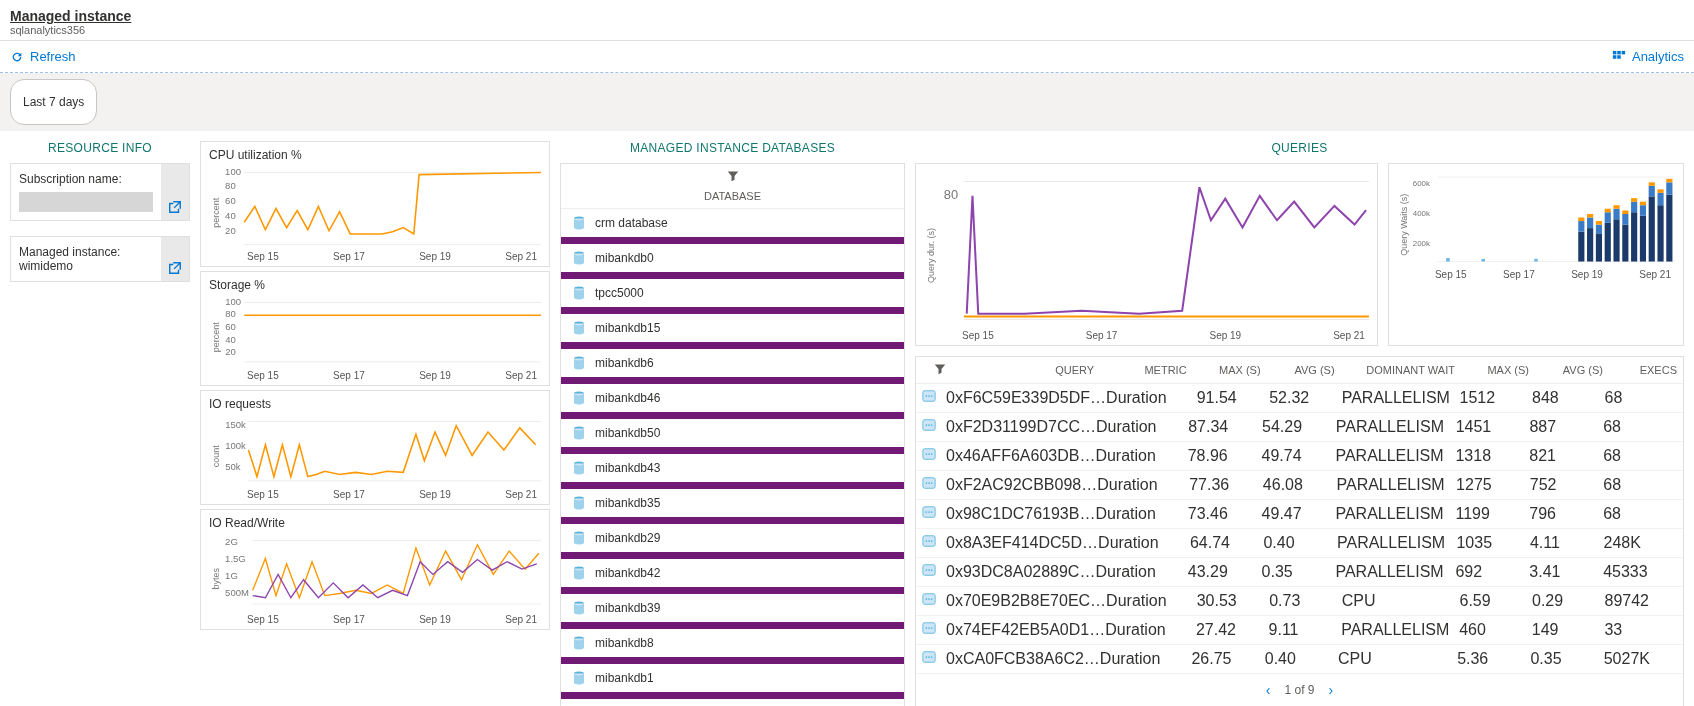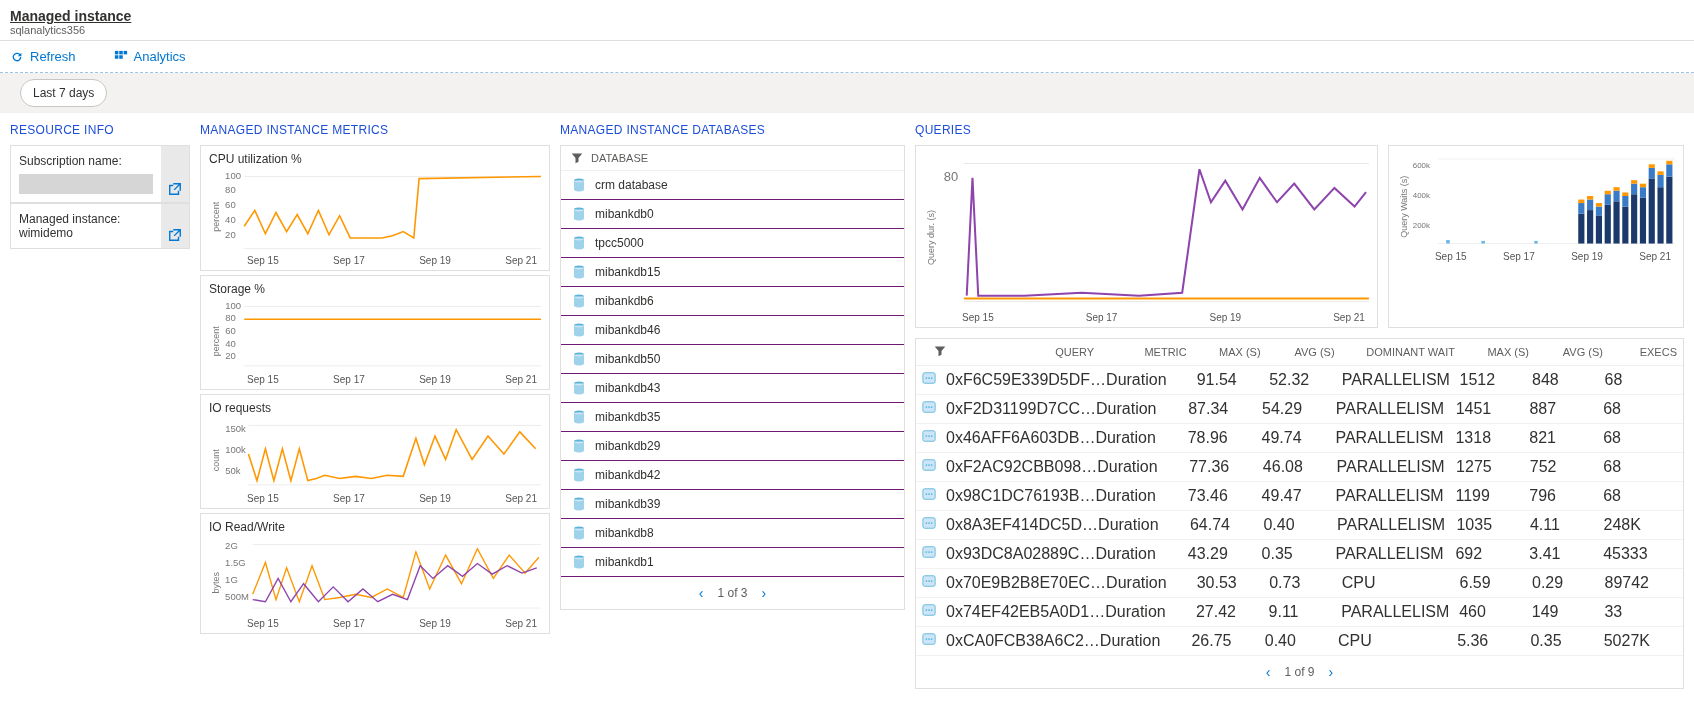--- a/index.html
+++ b/index.html
@@ -1,43 +1,43 @@
 <!DOCTYPE html>
 <html><head>
 <meta charset="utf-8">
 <style>
 * { box-sizing: border-box; margin: 0; padding: 0; }
 body { font-family: "Segoe UI", Arial, sans-serif; font-size: 12px; color: #323130; background: #fff; }
 .header { padding: 8px 10px 4px 10px; }
 .header h1 { font-size: 14px; font-weight: 600; text-decoration: underline; }
 .header .sub { font-size: 11px; color: #605e5c; }
 .hr { border-bottom: 1px solid #e1dfdd; }
-.toolbar { padding: 8px 10px; display: flex; gap: 38px; align-items: center; border-bottom: 1px dashed #9ec1e8; }
+.toolbar { padding: 8px 10px; display: flex; gap: 38px; align-items: center; border-bottom: 1px dashed #9ec1e8; justify-content: space-between; }
 .toolbar-btn { display: flex; align-items: center; gap: 6px; color: #0078d4; cursor: pointer; font-size: 13px; }
 .toolbar-btn svg { width: 14px; height: 14px; fill: #0078d4; }
 .filterbar { background: #f3f2f1; padding: 6px 10px; }
-.pill { background: #fff; border: 1px solid #c8c6c4; border-radius: 14px; padding: 6px 12px; display: inline-block; font-size: 12px; margin-left: 10px; }
+.pill { background: #fff; border: 1px solid #c8c6c4; border-radius: 14px; padding: 15px 12px; display: inline-block; font-size: 12px; }
 .grid { display: grid; grid-template-columns: 180px 350px 345px 1fr; gap: 10px; padding: 10px; align-items: start; }
-.section-title { font-size: 12px; letter-spacing: .3px; color: #1d4ed8; margin-bottom: 8px; text-transform: uppercase; }
+.section-title { font-size: 12px; letter-spacing: .3px; color: #0f766e; margin-bottom: 8px; text-transform: uppercase; text-align: center; }
 .card { border: 1px solid #e1dfdd; background: #fff; position: relative; }
-.resource .card { display: flex; margin-bottom: 0; }
+.resource .card { display: flex; margin-bottom: 15px; }
 .resource .content { flex: 1; padding: 8px; }
 .resource .arrowcol { width: 28px; background: #e9e9e9; display: flex; align-items: flex-end; justify-content: center; padding: 6px 0; }
 .grey-block { background: #d6d6d6; height: 20px; margin-top: 6px; }
 .popout { width: 14px; height: 14px; stroke: #0078d4; fill: none; stroke-width: 1.6; }
 .chart-card { margin-bottom: 4px; padding: 6px 8px 4px 8px; }
 .chart-title { font-size: 12px; color: #323130; margin-bottom: 2px; }
 .chart-body { display: flex; }
 .ylab { writing-mode: vertical-rl; transform: rotate(180deg); font-size: 9px; color: #777; text-align: center; padding: 0 2px; }
 .plot { flex: 1; }
 .plot svg { width: 100%; display: block; }
 .xticks { display: flex; justify-content: space-between; font-size: 10px; color: #555; padding: 2px 4px 0 24px; }
 .db-card { border: 1px solid #e1dfdd; }
-.db-head { display: flex; align-items: center; gap: 8px; padding: 6px 10px; border-bottom: 1px solid #eee; font-size: 11px; color: #605e5c; }
-.db-row { display: flex; align-items: center; gap: 8px; padding: 6px 10px; border-bottom: 1px solid #701a75; font-size: 12px; cursor: pointer; }
+.db-head { display: flex; align-items: center; gap: 8px; padding: 6px 10px; border-bottom: 1px solid #eee; font-size: 11px; color: #605e5c; flex-direction: column; }
+.db-row { display: flex; align-items: center; gap: 8px; padding: 6px 10px; border-bottom: 7px solid #701a75; font-size: 12px; cursor: pointer; }
 .db-icon { width: 16px; height: 16px; }
 .pager { display: flex; justify-content: center; align-items: center; gap: 14px; padding: 8px 0; font-size: 12px; color: #605e5c; }
 .pager .chev { color: #0078d4; cursor: pointer; font-size: 14px; }
 .q-top { display: flex; gap: 10px; }
 .q-top .chart-card { flex: 1; margin-bottom: 6px; }
 .q-table { border: 1px solid #e1dfdd; margin-top: 4px; }
 .q-table .thead, .q-table .trow { display: grid; grid-template-columns: 24px 1.6fr 1fr .8fr .8fr 1.3fr .8fr .8fr .8fr; align-items: center; font-size: 11px; }
 .q-table .thead { color: #605e5c; padding: 6px 6px; border-bottom: 1px solid #eee; text-align: right; }
 .q-table .thead .c { text-transform: uppercase; }
 .q-table .trow { padding: 5px 6px; border-bottom: 1px solid #f2f2f2; font-size: 16px; cursor: pointer; }
@@ -100,21 +100,20 @@
       </div>
       <div class="arrowcol">
         <svg class="popout" viewBox="0 0 16 16">
             <path d="M6 2h8v8M14 2L7 9M12 10v4H2V4h4"></path>
           </svg>
       </div>
     </div>
   </div>
 
   <div>
-    <div class="section-title">MANAGED INSTANCE METRICS</div>
 
     <div class="card chart-card">
       <div class="chart-title">CPU utilization %</div>
       <div class="chart-body">
         <div class="ylab">percent</div>
         <div class="plot">
           <svg viewBox="0 0 300 80">
             <g class="yticks">
                 <text x="2" y="10">100</text>
                 <text x="2" y="24">80</text>

